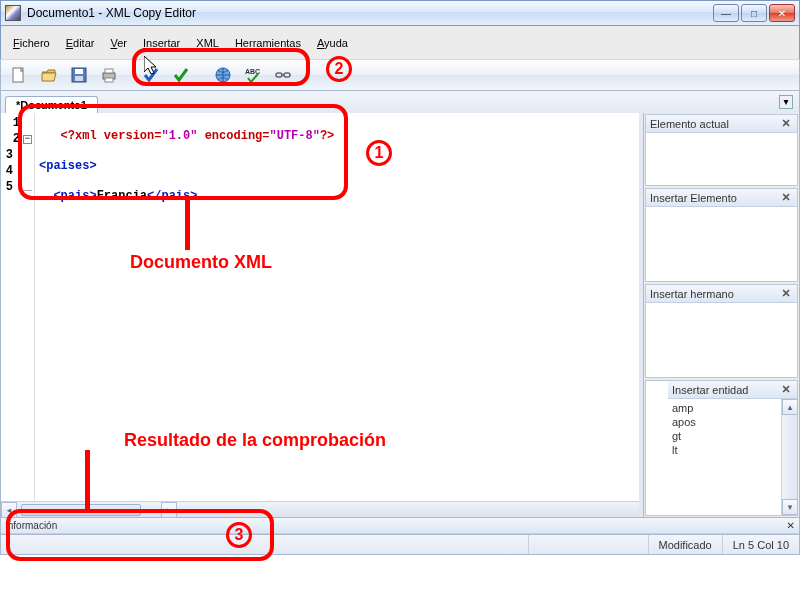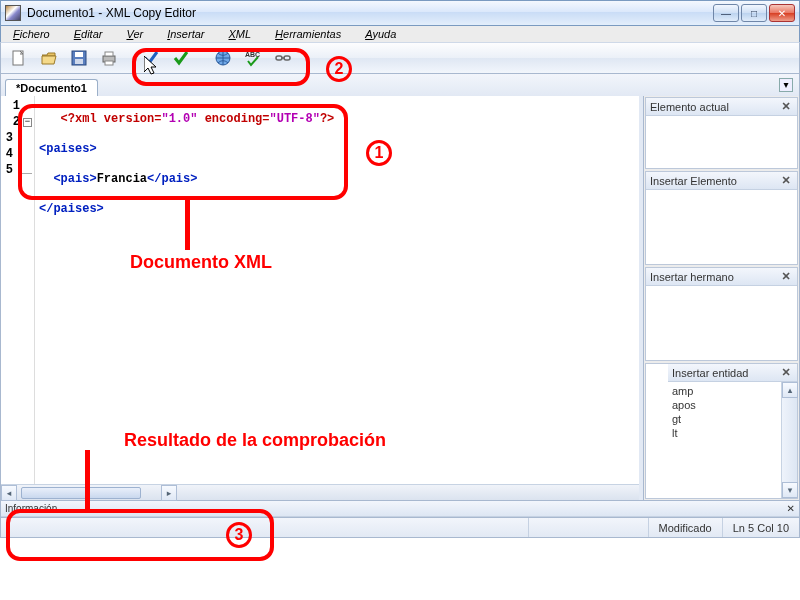--- a/index.html
+++ b/index.html
@@ -36,25 +36,25 @@
     border-radius: 3px;
     display: flex; align-items:center; justify-content:center;
     font-size: 10px; color: #2a3a55;
   }
   .win-btn.close {
     background: linear-gradient(#f6c7bd,#ea7864 48%,#d84125 52%,#f09d8a);
     border-color: #a33; color: #fff;
   }
   
   .menubar {
-    height: 16px;
+    height: 33px;
     background: #ececec;
     border-left:1px solid #7a9ac0; border-right:1px solid #7a9ac0;
     display: flex; align-items:center;
-    padding: 0 6px; gap: 12px; font-style: italic;
+    padding: 0 6px; gap: 4px;
   }
   .menu-item { padding: 2px 6px; cursor: default; }
   .menu-item u { text-decoration: underline; }
   
   .toolbar {
     height: 32px;
     background: linear-gradient(#fdfdfe,#ebf0f8 50%,#dfe7f3 51%,#f2f6fc);
     border: 1px solid #a8b8cf;
     border-top: 1px solid #cfd9e8;
     display:flex; align-items:center; padding: 0 6px; gap: 6px;
@@ -300,21 +300,20 @@
         </div>
       <div class="ln">
           <span>5</span>
           <span style="width:12px;border-left:1px solid #aaa;height:8px;margin-left:7px;border-bottom:1px solid #aaa"></span>
         </div>
     </div>
     <div class="code">
 <div class="row">   <span class="t-decl">&lt;?</span><span class="t-decl">xml </span><span class="t-decl">version</span><span class="t-decl">=</span><span class="t-str">"1.0"</span><span class="t-decl"> </span><span class="t-decl">encoding</span><span class="t-decl">=</span><span class="t-str">"UTF-8"</span><span class="t-decl">?&gt;</span></div>
 <div class="row"><span class="t-tag">&lt;paises&gt;</span></div>
 <div class="row">  <span class="t-tag">&lt;pais&gt;</span><span class="t-txt">Francia</span><span class="t-tag">&lt;/pais&gt;</span></div>
-<div class="row"><span class="t-tag">&lt;/paises&gt;</span></div>
     </div>
     <div class="hscroll">
       <div class="arr l">◂</div>
       <div class="thumb"></div>
       <div class="arr r">▸</div>
     </div>
   </div>
 
   <div class="panels">
     <div class="panel" style="height:72px">

